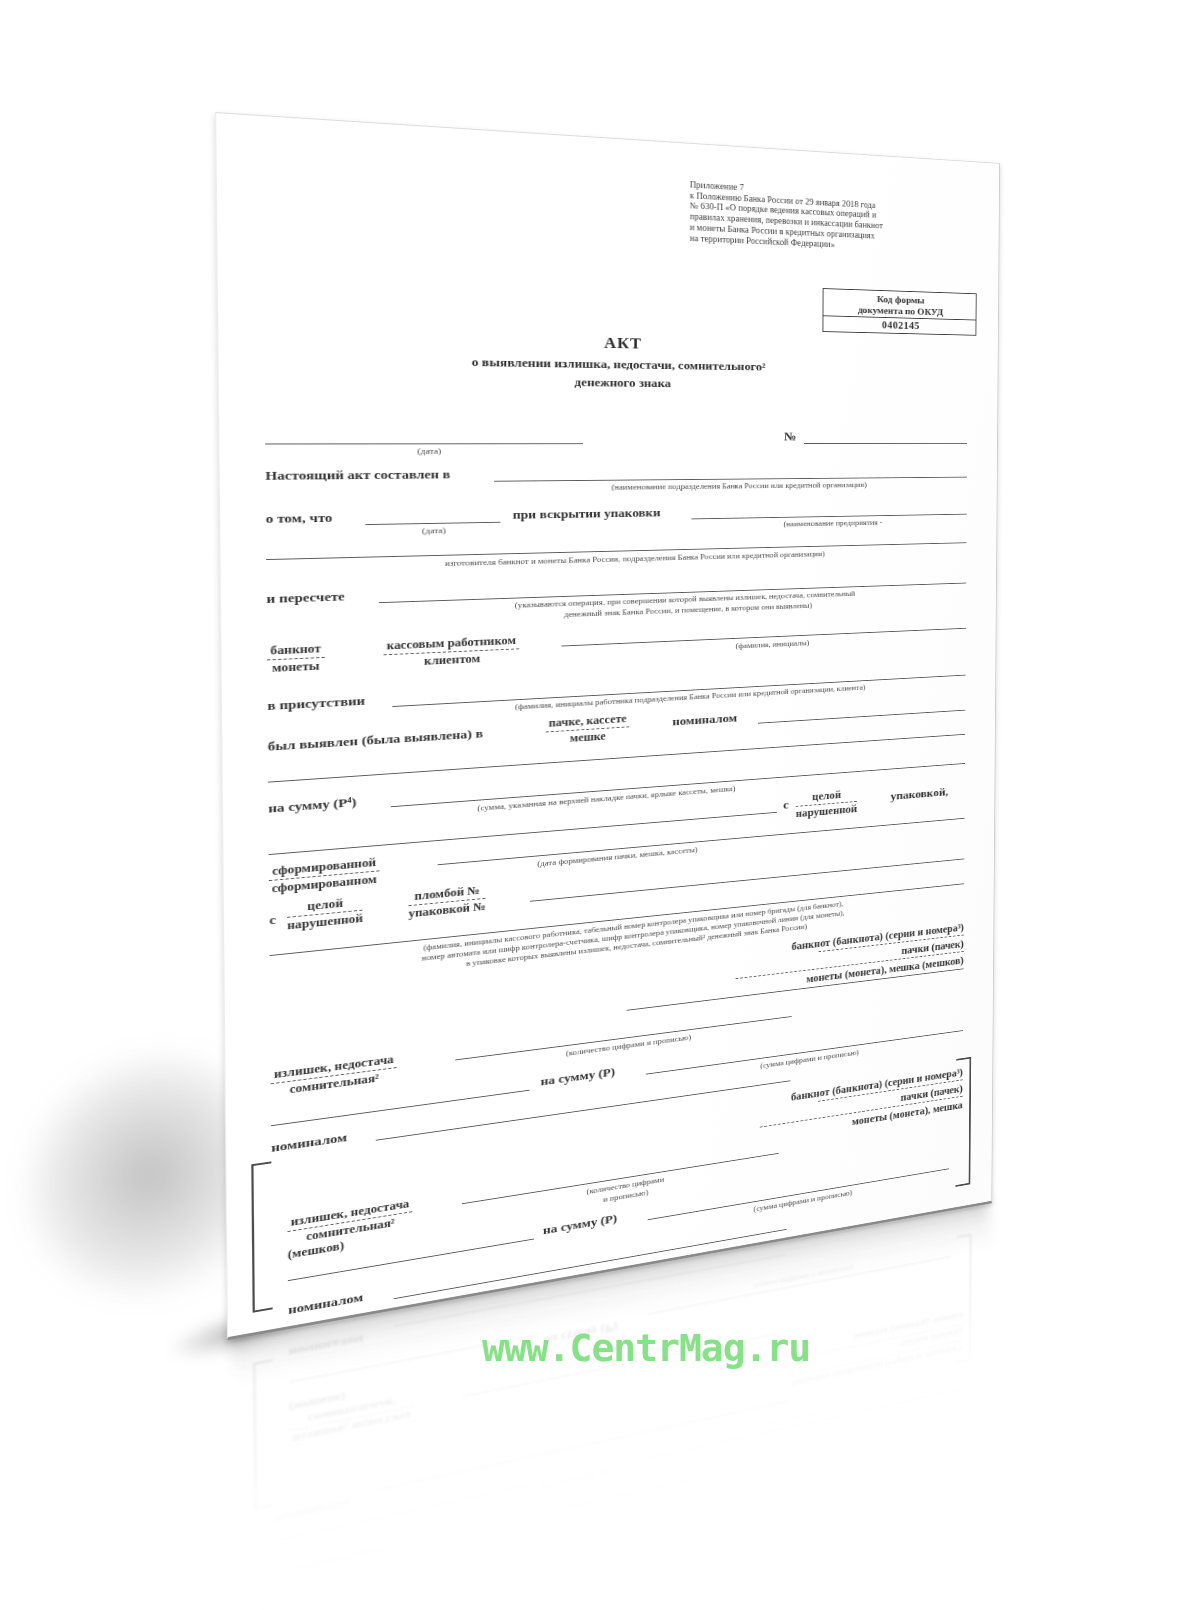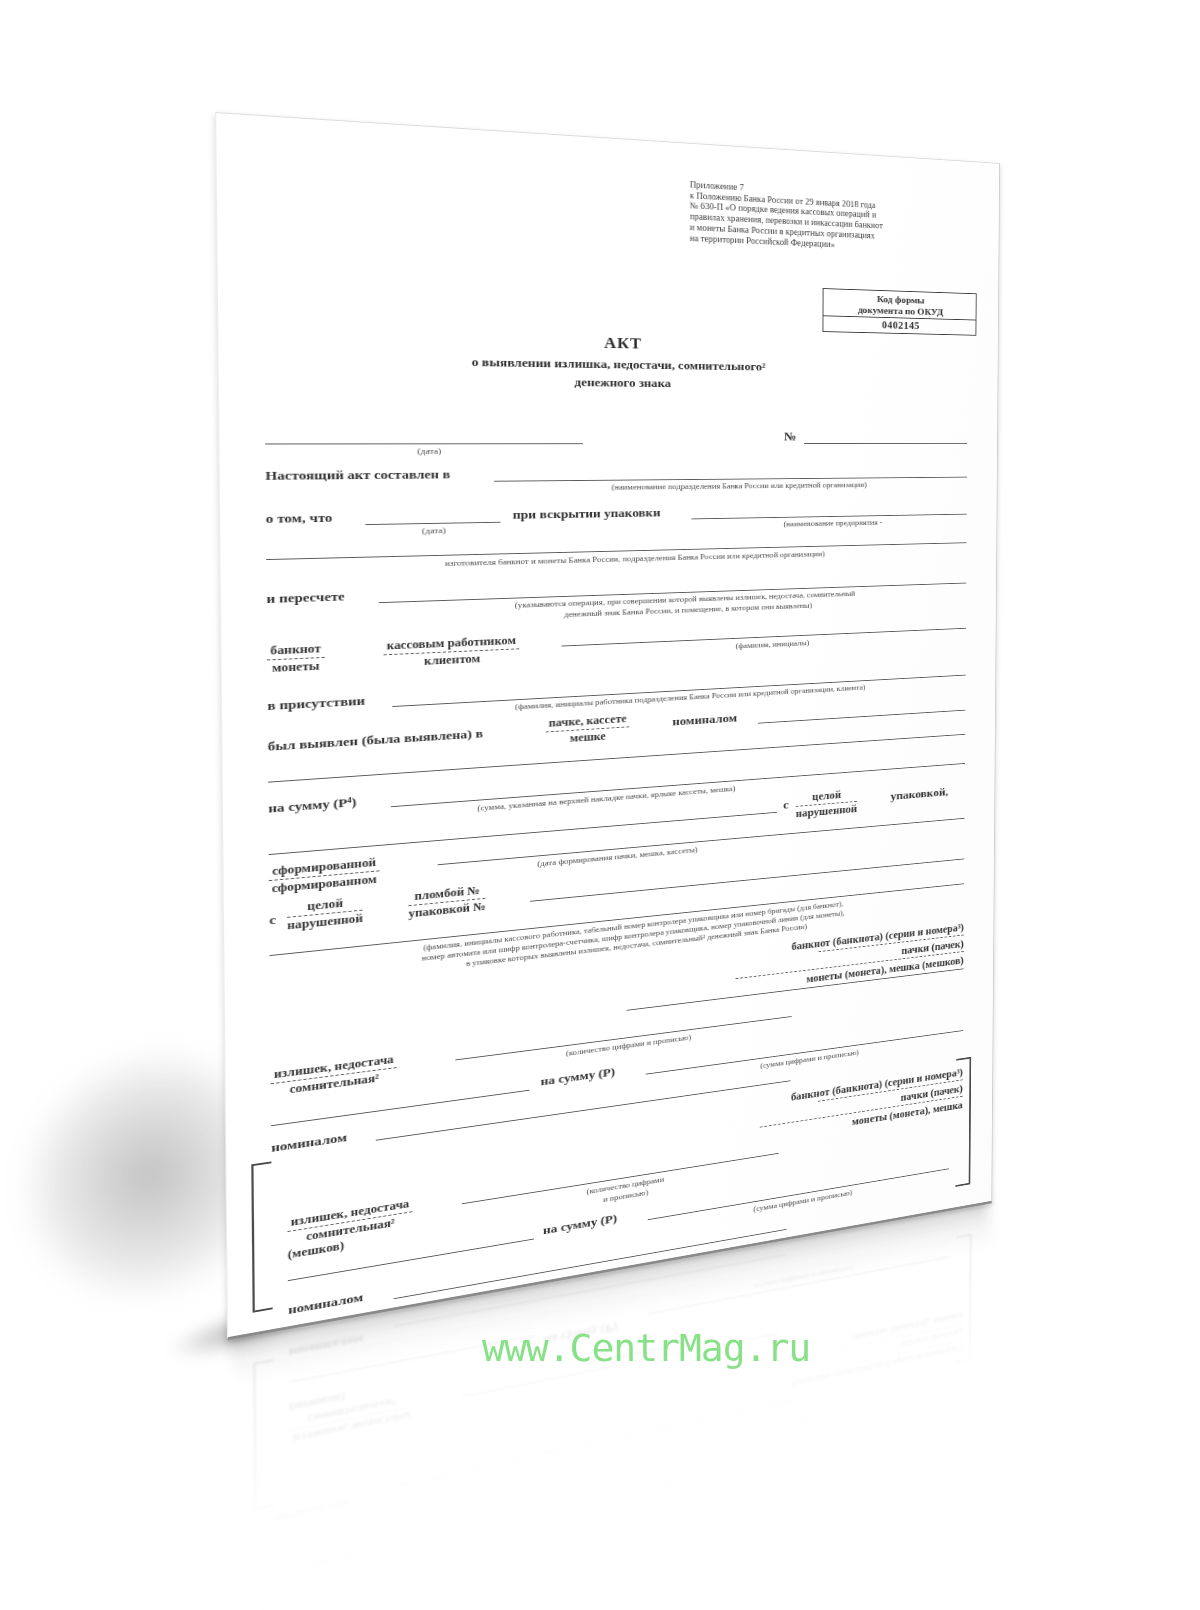--- a/index.html
+++ b/index.html
@@ -47,21 +47,21 @@
 
   
   .reflection{position:absolute;left:0;top:1258px;width:800px;height:290px;overflow:hidden;
     opacity:.22;filter:blur(1.2px);pointer-events:none;}
   .refl-clone{position:absolute;left:0;top:0;width:800px;height:1255px;
     transform:scaleY(-1);transform-origin:50% 50%;}
   .refl-fade{position:absolute;inset:0;
     background:linear-gradient(to bottom,rgba(255,255,255,.40),rgba(255,255,255,.96) 72%,#fff);}
 
   .watermark{position:absolute;left:482px;top:1326px;z-index:5;
-    font-family:"DejaVu Sans Mono","Liberation Mono",monospace;font-weight:400;
+    font-family:"DejaVu Sans Mono","Liberation Mono",monospace;font-weight:700;
     font-size:38px;letter-spacing:-1px;color:rgba(118,221,118,.88);white-space:nowrap;}
 </style>
 </head>
 <body>
 
 <div class="stage">
 
   <div class="sh sh-wedge"></div>
   <div class="sh sh-corner"></div>
   <div class="sh sh-edge"></div>

